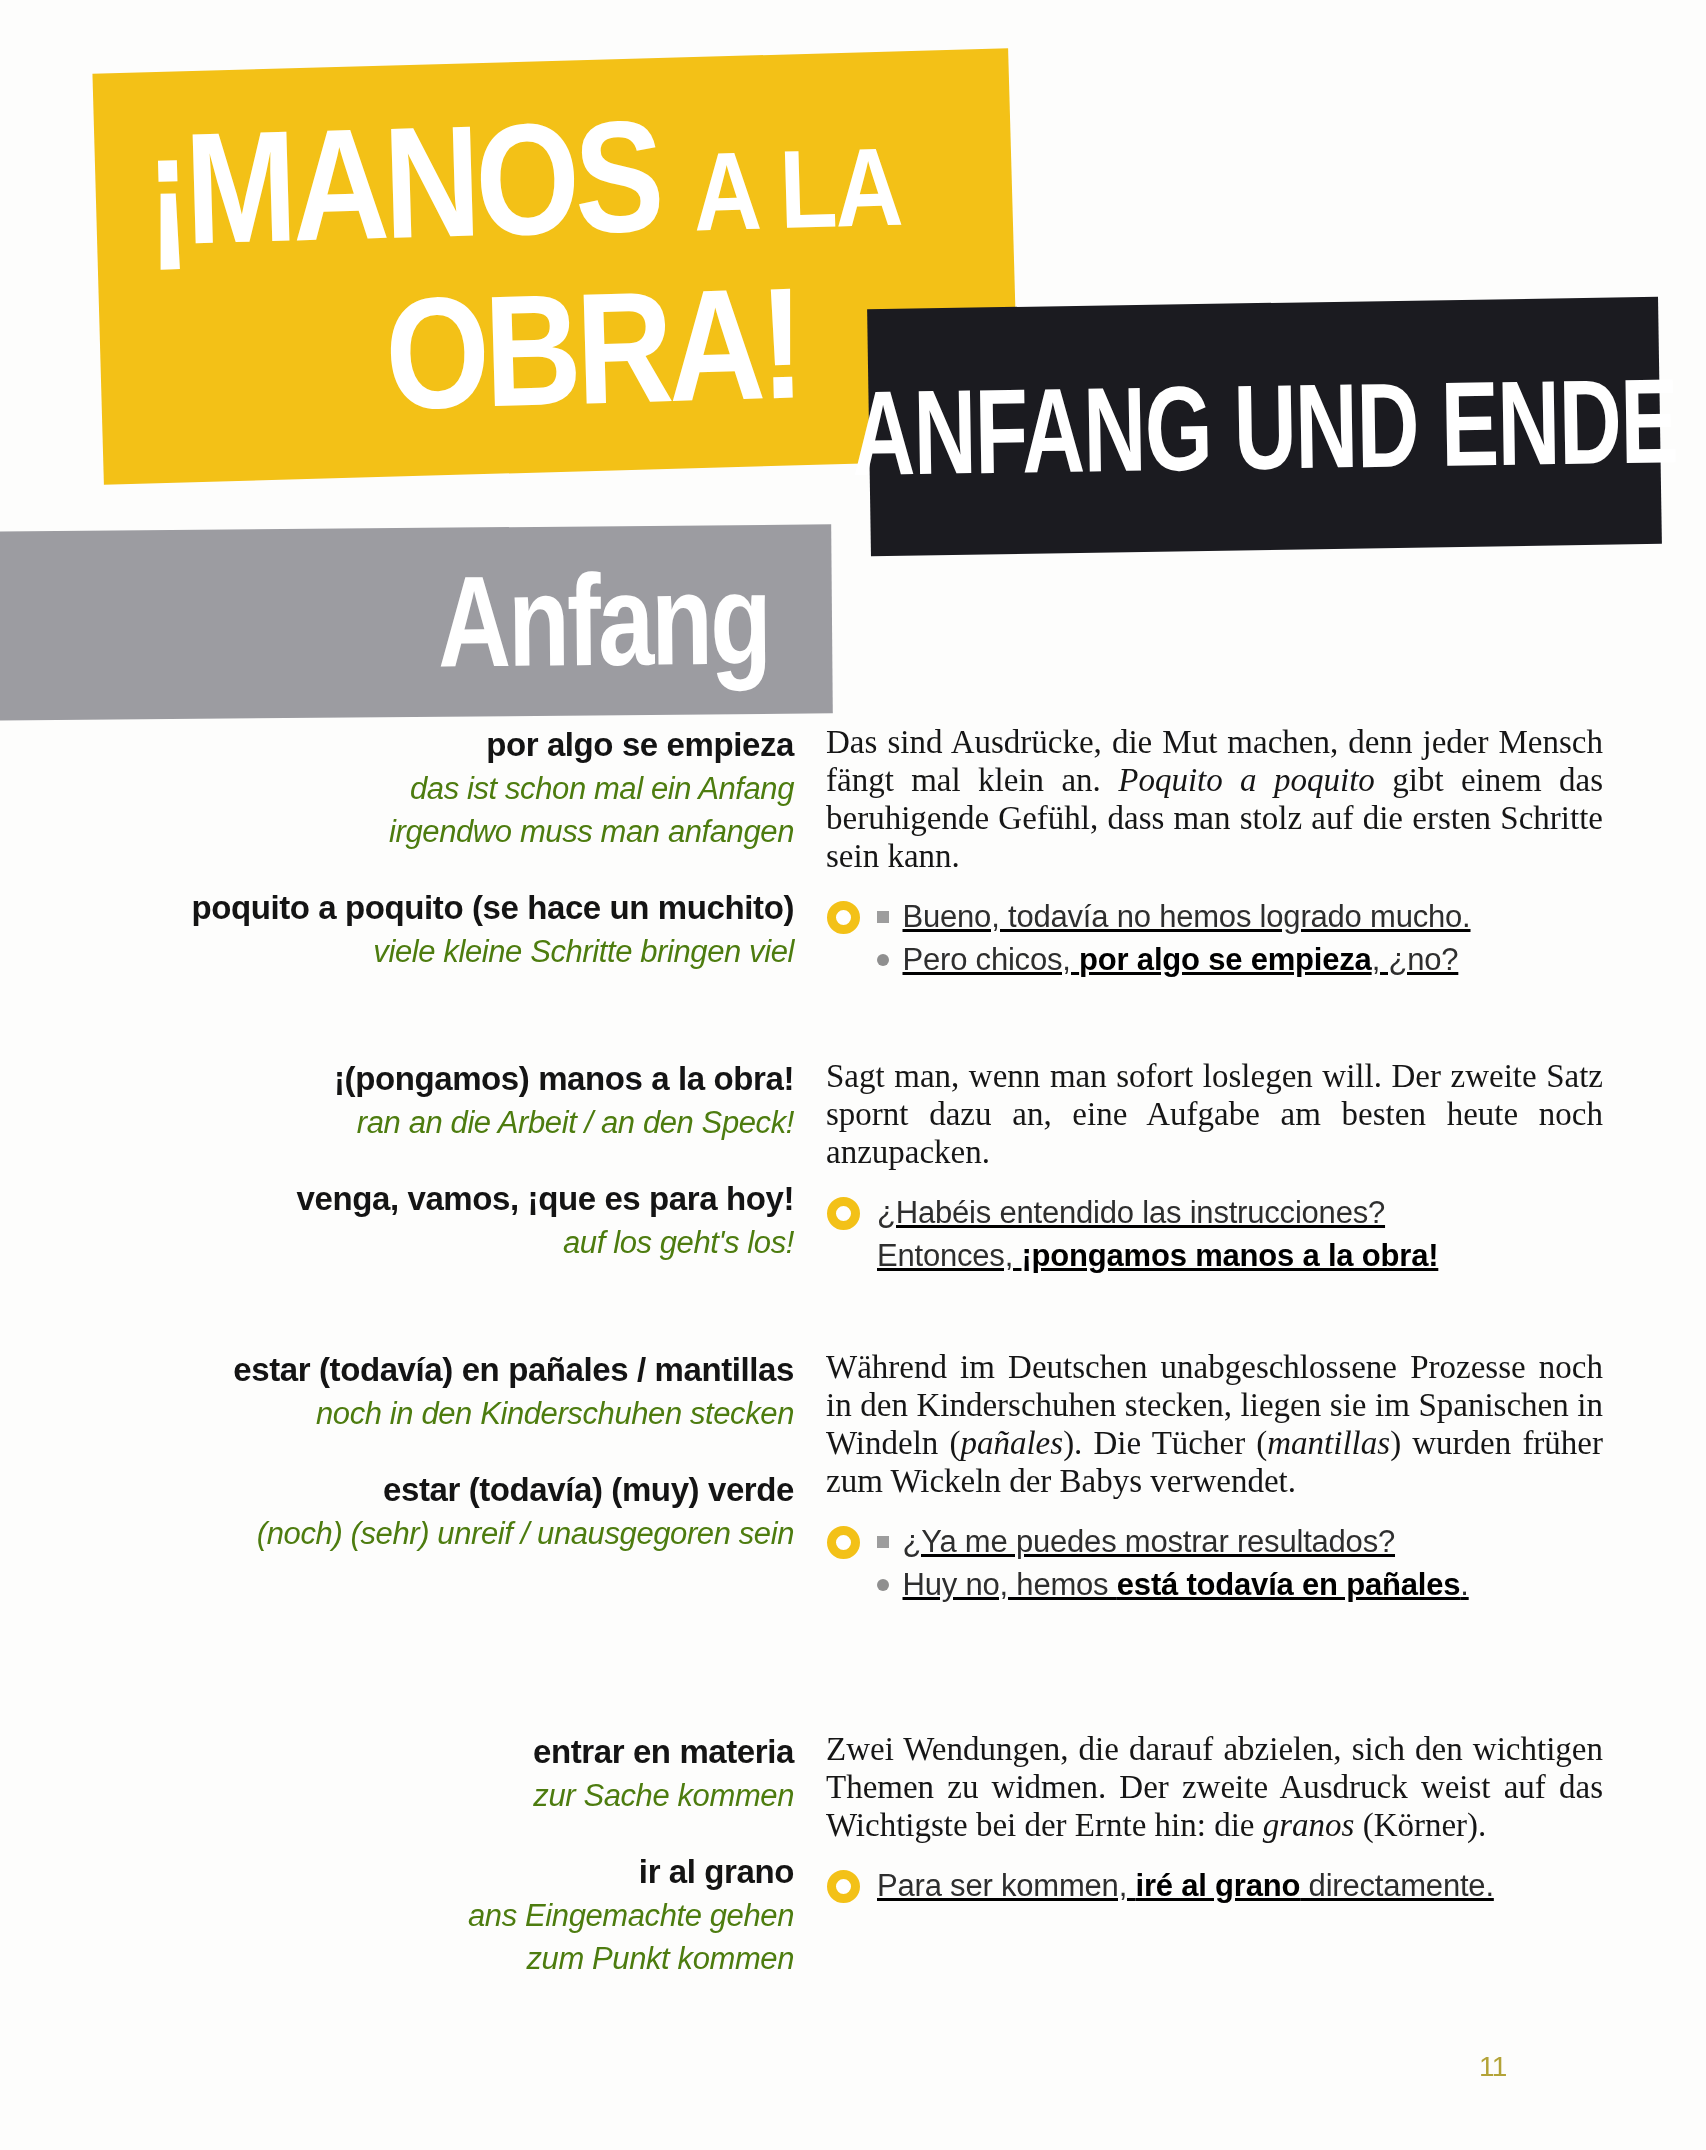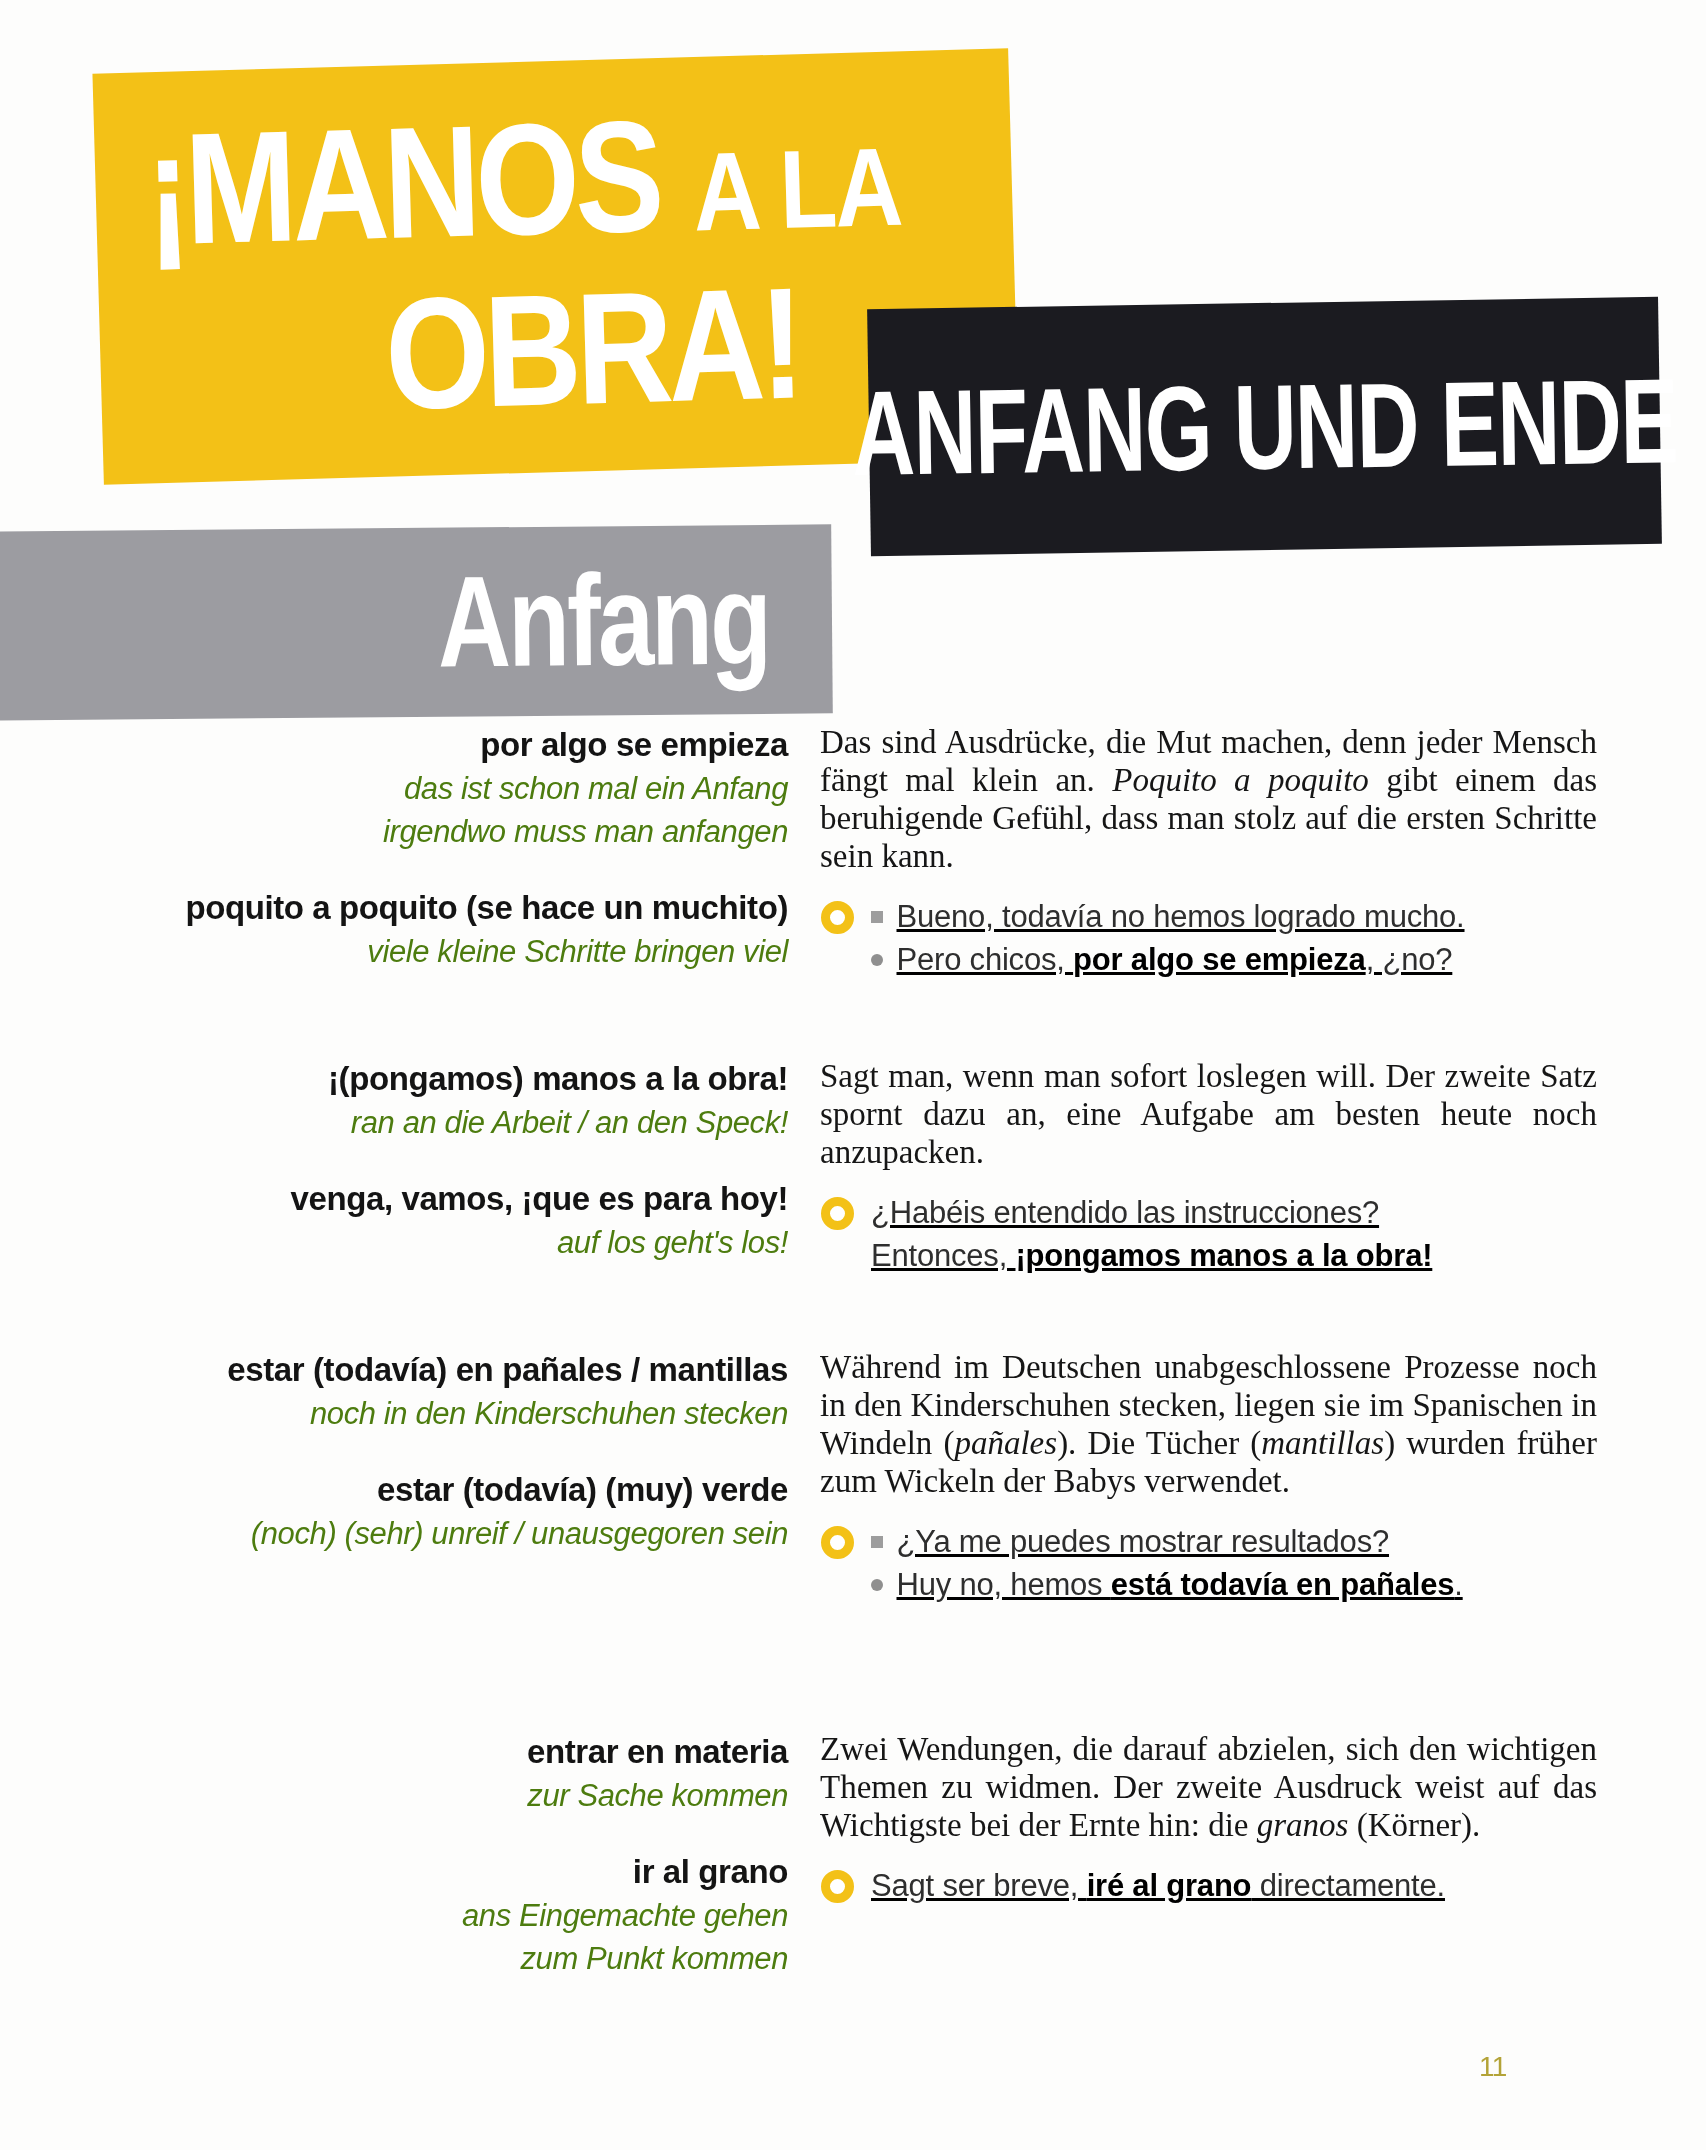--- a/index.html
+++ b/index.html
@@ -49,21 +49,21 @@
     display:flex;align-items:center;justify-content:flex-end;
     padding-right:63px;box-sizing:border-box;
   }
   .bg-text{
     color:#fff;font-weight:bold;font-size:101px;line-height:1;
     display:inline-block;transform:scaleY(1.28);transform-origin:right center;
     letter-spacing:-2.8px;white-space:nowrap;
   }
 
   
-  #entries{position:absolute;left:2px;top:0;width:1637px;height:2151px;}
+  #entries{position:absolute;left:8px;top:0;width:1637px;height:2151px;}
   .entry{position:absolute;left:0;width:1707px;}
   .entry:nth-of-type(1){top:723px;}
   .entry:nth-of-type(2){top:1057px;}
   .entry:nth-of-type(3){top:1348px;}
   .entry:nth-of-type(4){top:1730px;}
 
   .left-col{position:absolute;left:114px;width:672px;text-align:right;}
   .phrase-group + .phrase-group{margin-top:33px;}
   .es{
     font-size:33px;font-weight:bold;color:#141414;
@@ -197,21 +197,21 @@
           <div class="phrase-group">
             <div class="es">ir al grano</div>
             <div class="de">ans Eingemachte gehen</div>
             <div class="de">zum Punkt kommen</div>
           </div>
         </div>
         <div class="right-col">
           <p class="expl"><span>Zwei Wendungen, die darauf abzielen, sich den wichtigen Themen zu widmen. Der zweite Ausdruck weist auf das Wichtigste bei der Ernte hin: die </span><span class="seg-i">granos</span><span> (Körner).</span></p>
           <div class="example">
             <span class="ring"></span>
-            <div class="ex-line"><span>Sagt ser breve, </span><span class="seg-b">iré al grano</span><span> directamente.</span></div>
+            <div class="ex-line"><span>Para ser kommen, </span><span class="seg-b">iré al grano</span><span> directamente.</span></div>
           </div>
         </div>
       </section>
     </main>
 
   <div class="page-num">11</div>
 </div>
 
 
 </body></html>

